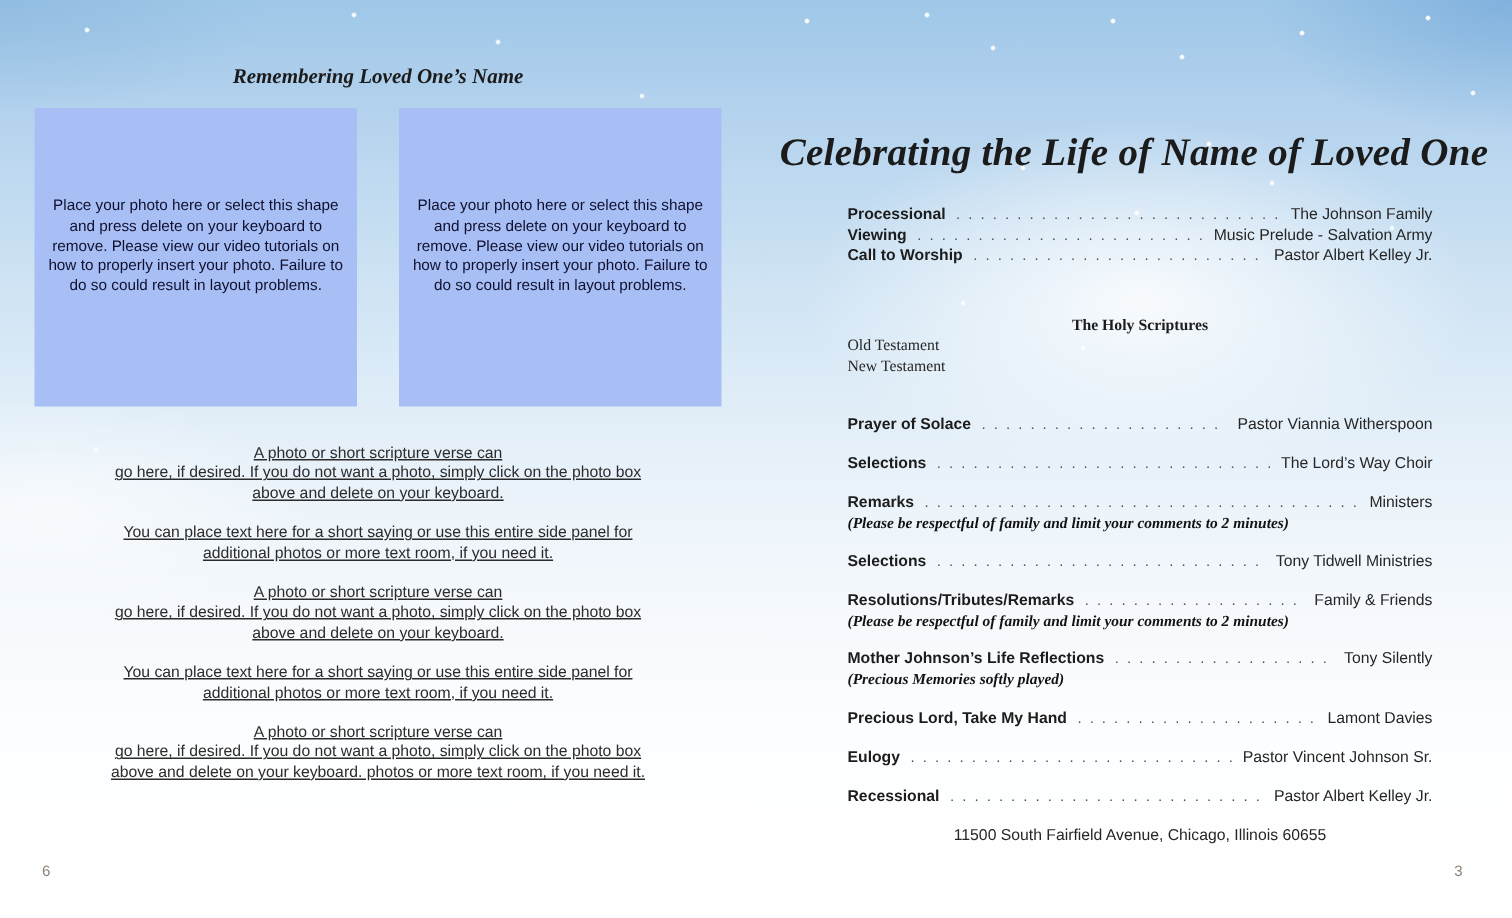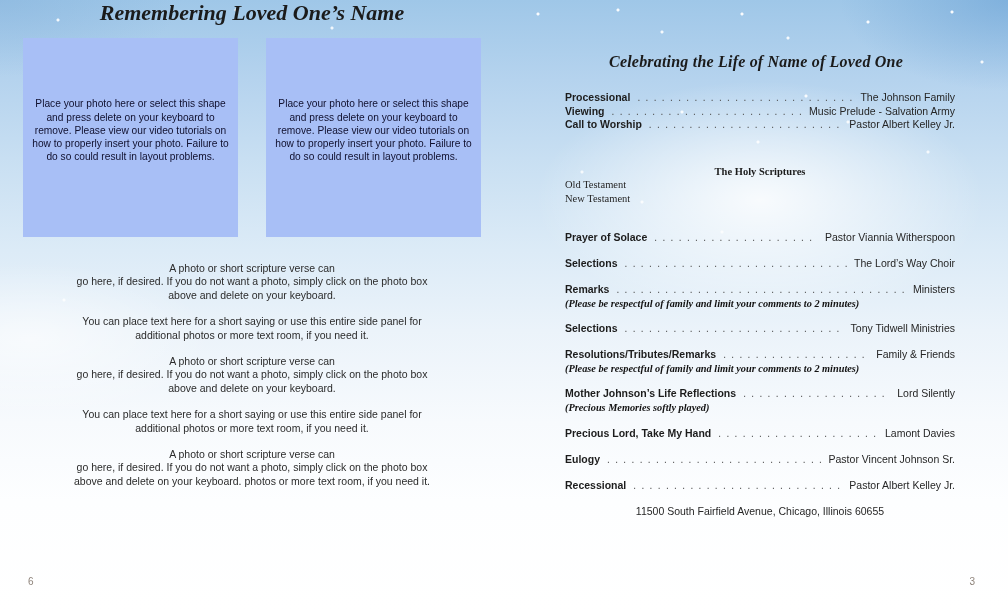--- a/index.html
+++ b/index.html
@@ -39,36 +39,36 @@
       linear-gradient(180deg, #9fc7e8 0%, #b5d3ee 13%, #c8dff2 26%, #dcebf7 41%, #ebf3fa 54%, #f7fafd 69%, #fdfeff 82%, #ffffff 100%);
   }
   .spread { display: flex; width: 1008px; height: 612px; }
   .page { width: 504px; height: 612px; position: relative; box-sizing: border-box; }
 
   .page-title {
     font-family: "Liberation Serif", serif;
     font-style: italic; font-weight: bold;
     color: #1b1b1b; text-align: center; margin: 0;
   }
-  .page-left .page-title  { font-size: 22px; }
-  .page-right .page-title { font-size: 16px; padding-top: 53px; letter-spacing: .2px; }
+  .page-left .page-title  { font-size: 14px; padding-top: 44px; }
+  .page-right .page-title { font-size: 26px; padding-top: 87px; letter-spacing: .2px; }
 
   
   .boxes { display: flex; justify-content: center; gap: 28px; margin-top: 12px; }
   .photo-box {
     width: 215px; height: 199px; background: #a8bff6;
     display: flex; align-items: center; justify-content: center;
     padding-bottom: 14px; box-sizing: border-box;
   }
   .photo-box p {
     margin: 0; width: 198px; text-align: center;
     font-size: 10.2px; line-height: 13.2px; color: #10102e;
   }
   .left-text { margin-top: 25px; }
-  .left-text .para { margin: 0 0 13px; text-align: center; color: #2b2b2b; }
+  .left-text .para { margin: 0 0 13px; text-align: center; color: #2b2b2b; text-decoration: underline; }
   .left-text .line { font-size: 10.5px; line-height: 13.4px; white-space: nowrap; }
 
   .pagenum { position: absolute; bottom: 25px; font-size: 10px; color: #8d8279; }
   .page-left  .pagenum { left: 28px; }
   .page-right .pagenum { right: 33px; }
 
   
   .program { margin: 20px 53px 0 61px; color: #1f1f1f; font-size: 10.5px; }
   .row { display: flex; align-items: flex-end; line-height: 13.5px; }
   .row .label { font-weight: bold; white-space: nowrap; color: #1c1c1c; }
@@ -203,21 +203,21 @@
             <span class="label">Resolutions/Tributes/Remarks</span>
             <span class="dots"></span>
             <span class="value">Family &amp; Friends</span>
           </div>
           <div class="note">(Please be respectful of family and limit your comments to 2 minutes)</div>
         </div>
         <div class="entry">
           <div class="row">
             <span class="label">Mother Johnson’s Life Reflections</span>
             <span class="dots"></span>
-            <span class="value">Lord Silently</span>
+            <span class="value">Tony Silently</span>
           </div>
           <div class="note">(Precious Memories softly played)</div>
         </div>
         <div class="entry">
           <div class="row">
             <span class="label">Precious Lord, Take My Hand</span>
             <span class="dots"></span>
             <span class="value">Lamont Davies</span>
           </div>
         </div>

